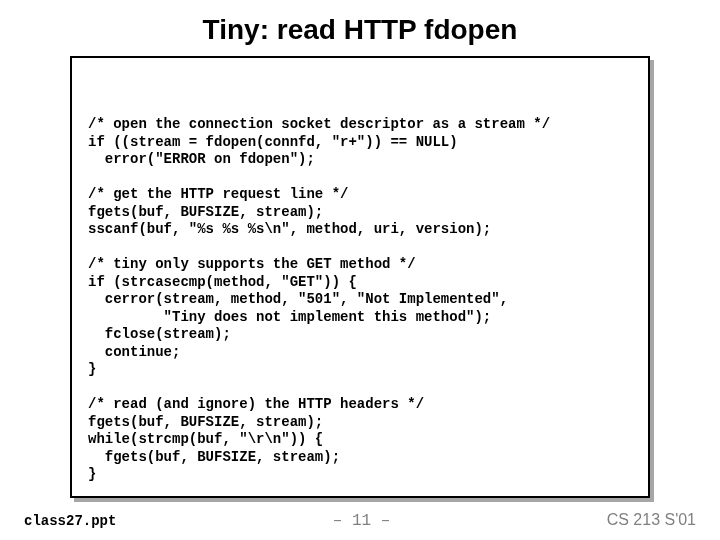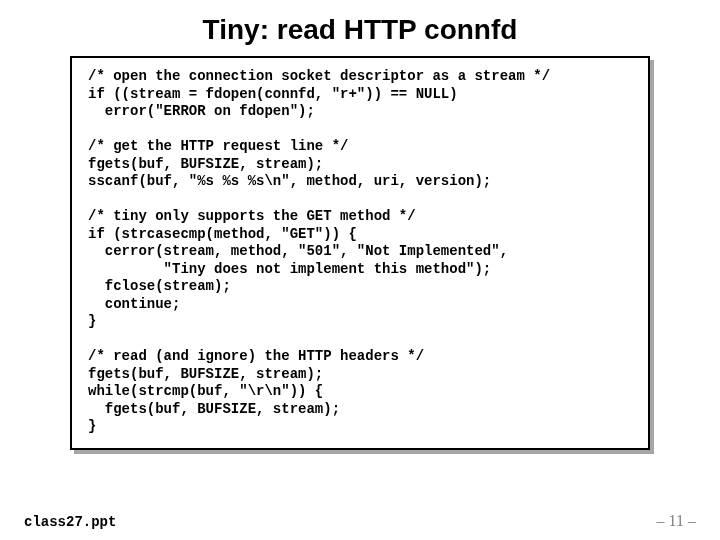--- a/index.html
+++ b/index.html
@@ -27,52 +27,53 @@
       padding: 10px 16px 12px 16px;
       box-shadow: 4px 4px 0 rgba(0,0,0,0.35);
     }
     .code {
       font-family: "Courier New", Courier, monospace;
       font-weight: bold;
       font-size: 14px;
       line-height: 1.25;
       color: #000;
       white-space: pre;
+      margin-top: 48px;
     }
     .footer {
       position: absolute;
       bottom: 10px;
       left: 0;
       width: 720px;
       display: flex;
       justify-content: space-between;
       align-items: baseline;
       padding: 0 24px;
     }
     .footer-left {
       font-family: "Courier New", Courier, monospace;
       font-weight: bold;
       font-size: 14px;
       color: #000;
     }
     .footer-center {
-      font-family: Liberation Serif, serif;
+      font-family: Liberation Mono, monospace;
       font-size: 16px;
       color: #808080;
     }
     .footer-right {
       font-family: Arial, sans-serif;
       font-size: 16px;
       color: #808080;
     }
   </style>
 </head>
 <body>
 
-<h1 class="title">Tiny: read HTTP connfd</h1>
+<h1 class="title">Tiny: read HTTP fdopen</h1>
 
 <div class="code-box">
   <pre class="code">/* open the connection socket descriptor as a stream */
 if ((stream = fdopen(connfd, "r+")) == NULL)
   error("ERROR on fdopen");
 
 /* get the HTTP request line */
 fgets(buf, BUFSIZE, stream);
 sscanf(buf, "%s %s %s\n", method, uri, version);
 
@@ -87,13 +88,14 @@
 /* read (and ignore) the HTTP headers */
 fgets(buf, BUFSIZE, stream);
 while(strcmp(buf, "\r\n")) {
   fgets(buf, BUFSIZE, stream);
 }</pre>
 </div>
 
 <div class="footer">
   <span class="footer-left">class27.ppt</span>
   <span class="footer-center">– 11 –</span>
+  <span class="footer-right">CS 213 S'01</span>
 </div>
 
 </body></html>

